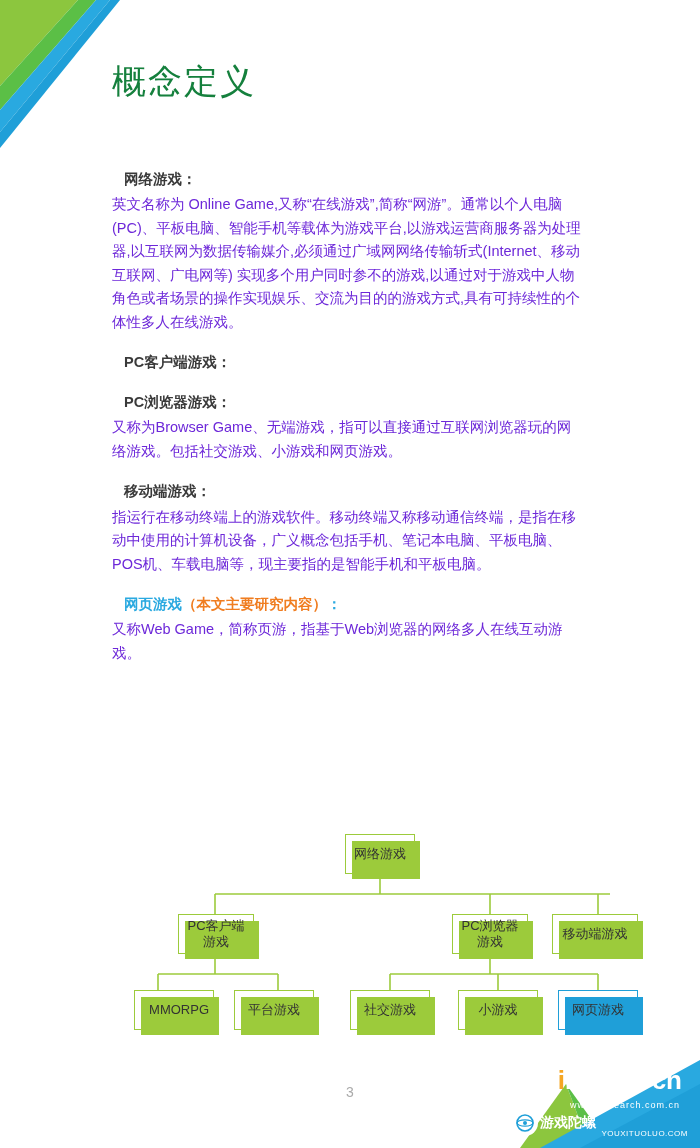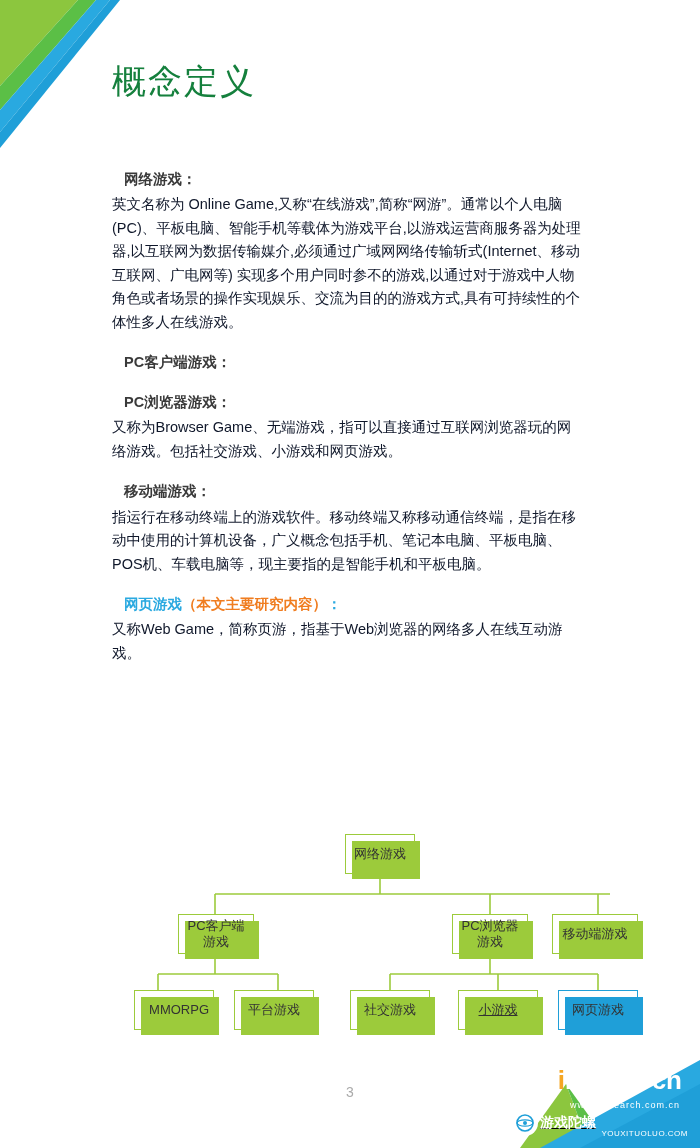--- a/index.html
+++ b/index.html
@@ -40,21 +40,21 @@
     font-size: 14.5px;
     font-weight: bold;
     color: #3a3a3a;
     line-height: 1.6;
     margin: 0 0 2px 12px;
   }
   .block-head.green { color: #2aa9e0; font-weight: bold; }
   .block-head.green .sub { color: #f07d20; }
   .block-body {
     font-size: 14.5px;
-    color: #0f172a;
+    color: #6d28d9;
     line-height: 1.62;
     margin: 0;
   }
 
   
   .diagram {
     position: absolute;
     left: 110px;
     top: 812px;
     width: 540px;
@@ -130,21 +130,20 @@
     z-index: 5;
   }
   .brand-mark {
     position: absolute;
     right: 104px;
     bottom: 12px;
     z-index: 6;
     display: flex;
     align-items: center;
     gap: 2px;
-    text-decoration: underline;
   }
   .brand-circle {
     width: 26px; height: 26px;
     border-radius: 50%;
     background: #ffffff;
     display: flex; align-items: center; justify-content: center;
   }
   .brand-text {
     font-size: 14px;
     color: #ffffff;
@@ -247,21 +246,21 @@
   </div>
 
   <div class="node shadow-green" style="left:124px; top:178px; width:80px; height:40px;">
     <span class="shadow-pad">平台游戏</span>
   </div>
 
   <div class="node shadow-green" style="left:240px; top:178px; width:80px; height:40px;">
     <span class="shadow-pad">社交游戏</span>
   </div>
 
-  <div class="node shadow-green" style="left:348px; top:178px; width:80px; height:40px;text-decoration:underline;">
+  <div class="node shadow-green" style="left:348px; top:178px; width:80px; height:40px;">
     <span class="shadow-pad">小游戏</span>
   </div>
 
   <div class="node shadow-blue highlight" style="left:448px; top:178px; width:80px; height:40px;">
     <span class="shadow-pad">网页游戏</span>
   </div>
 </div>
 
 <div class="page-number">3</div>
 

